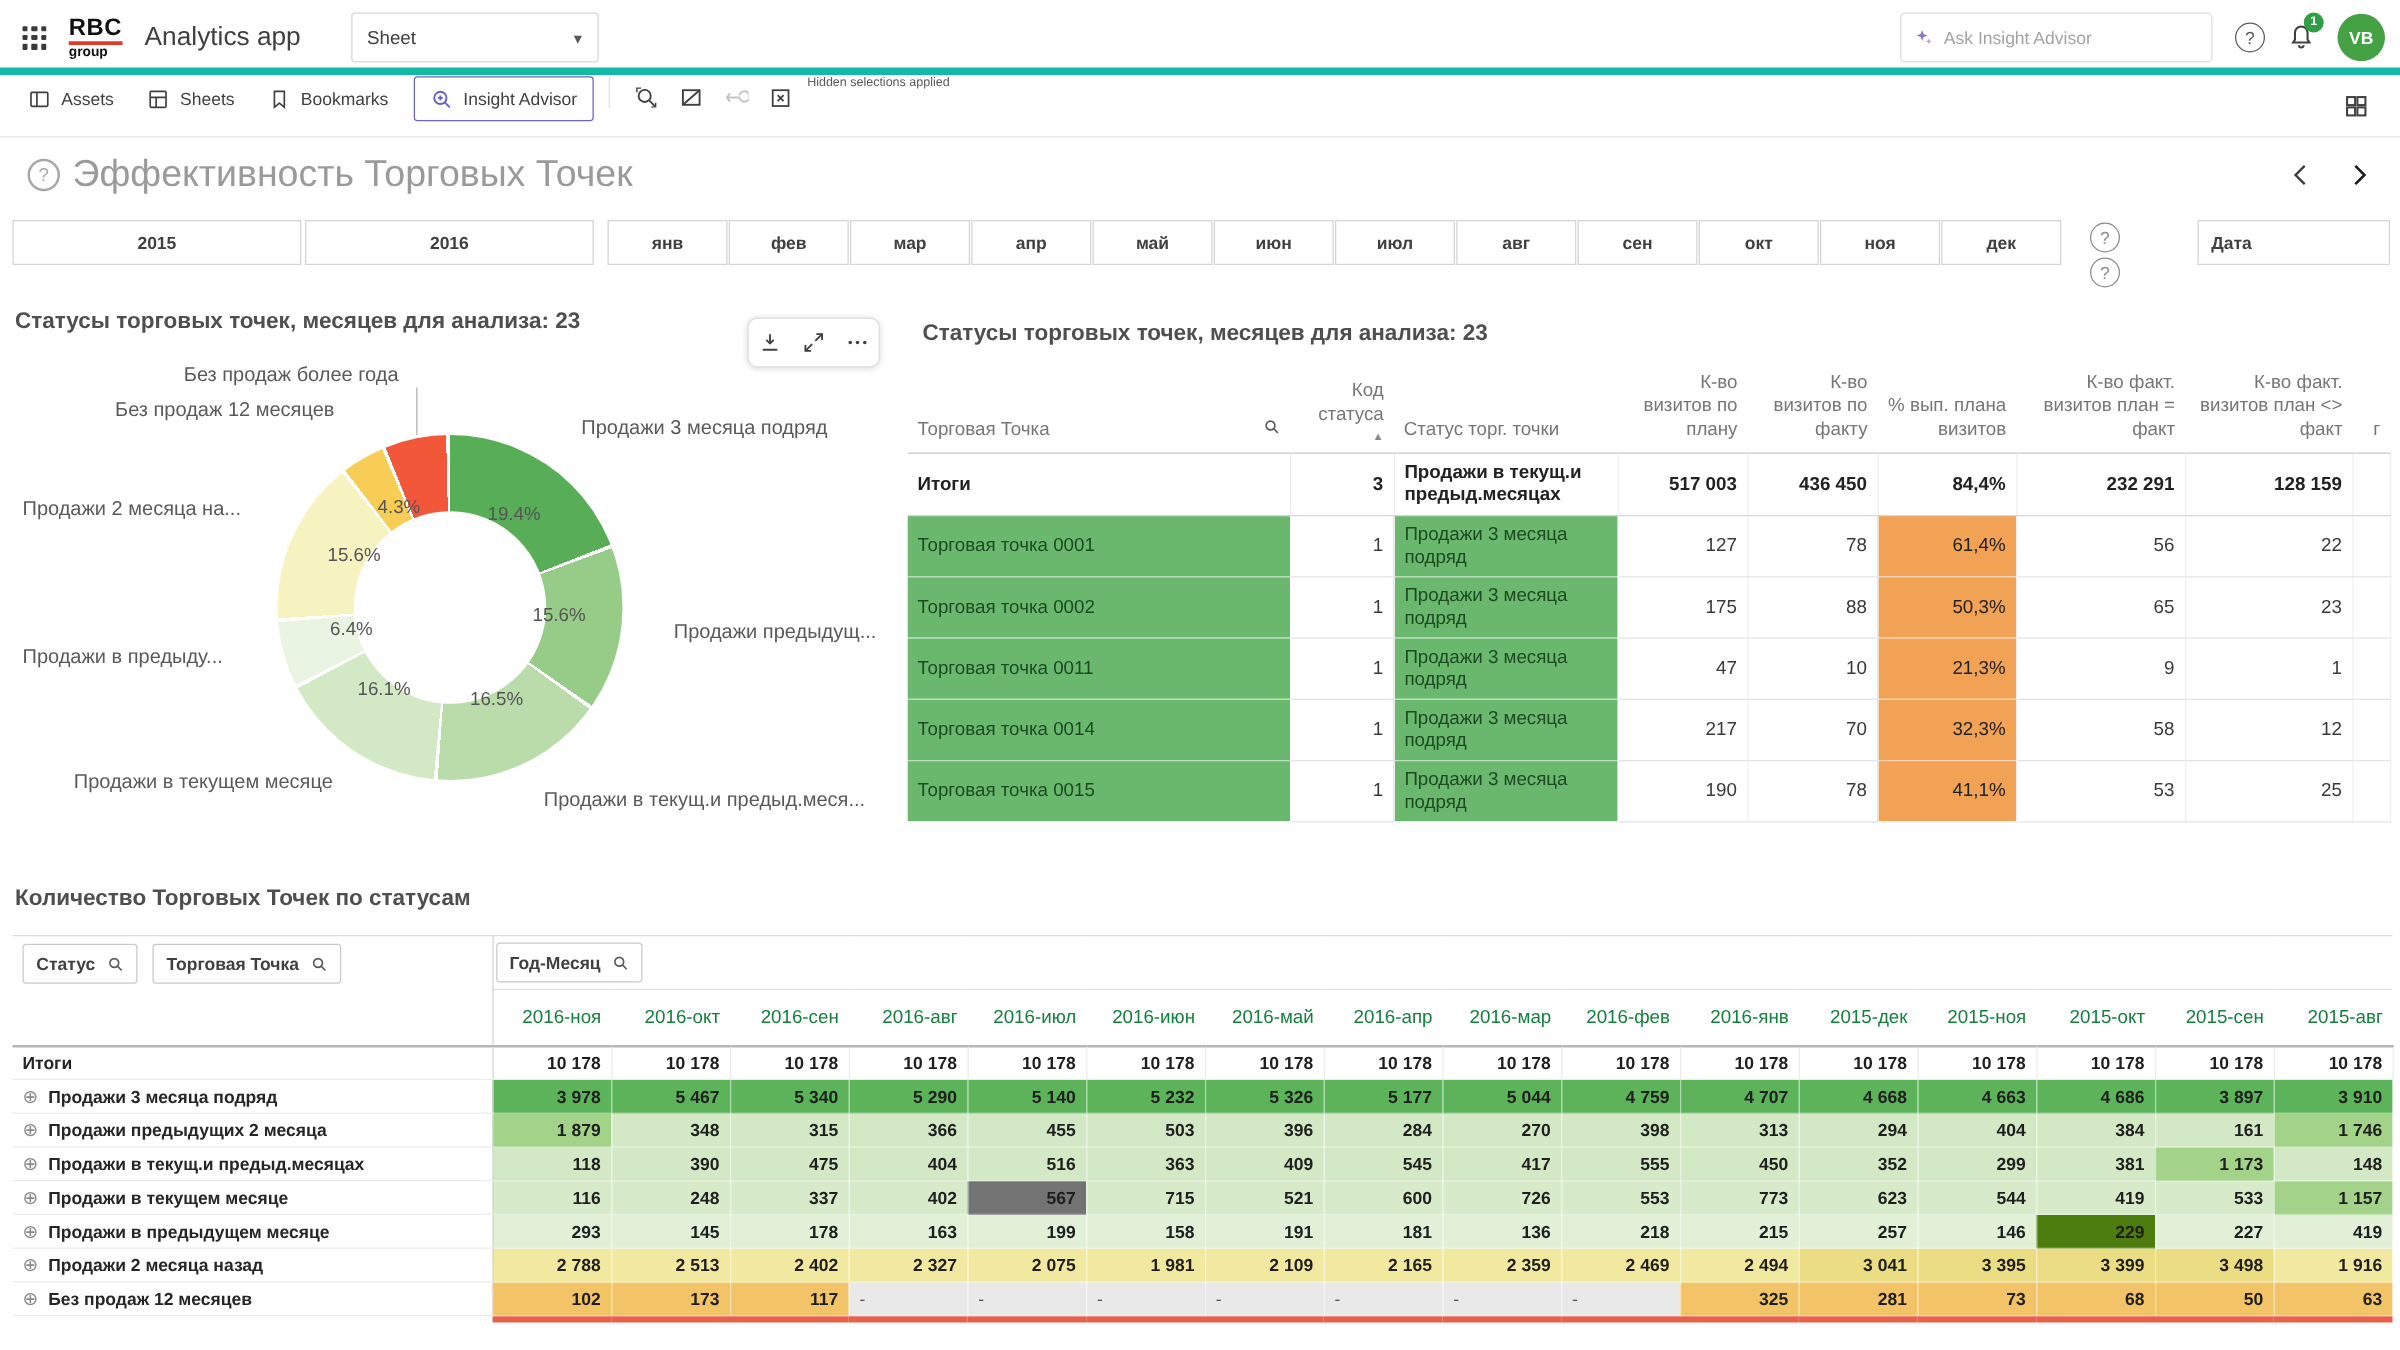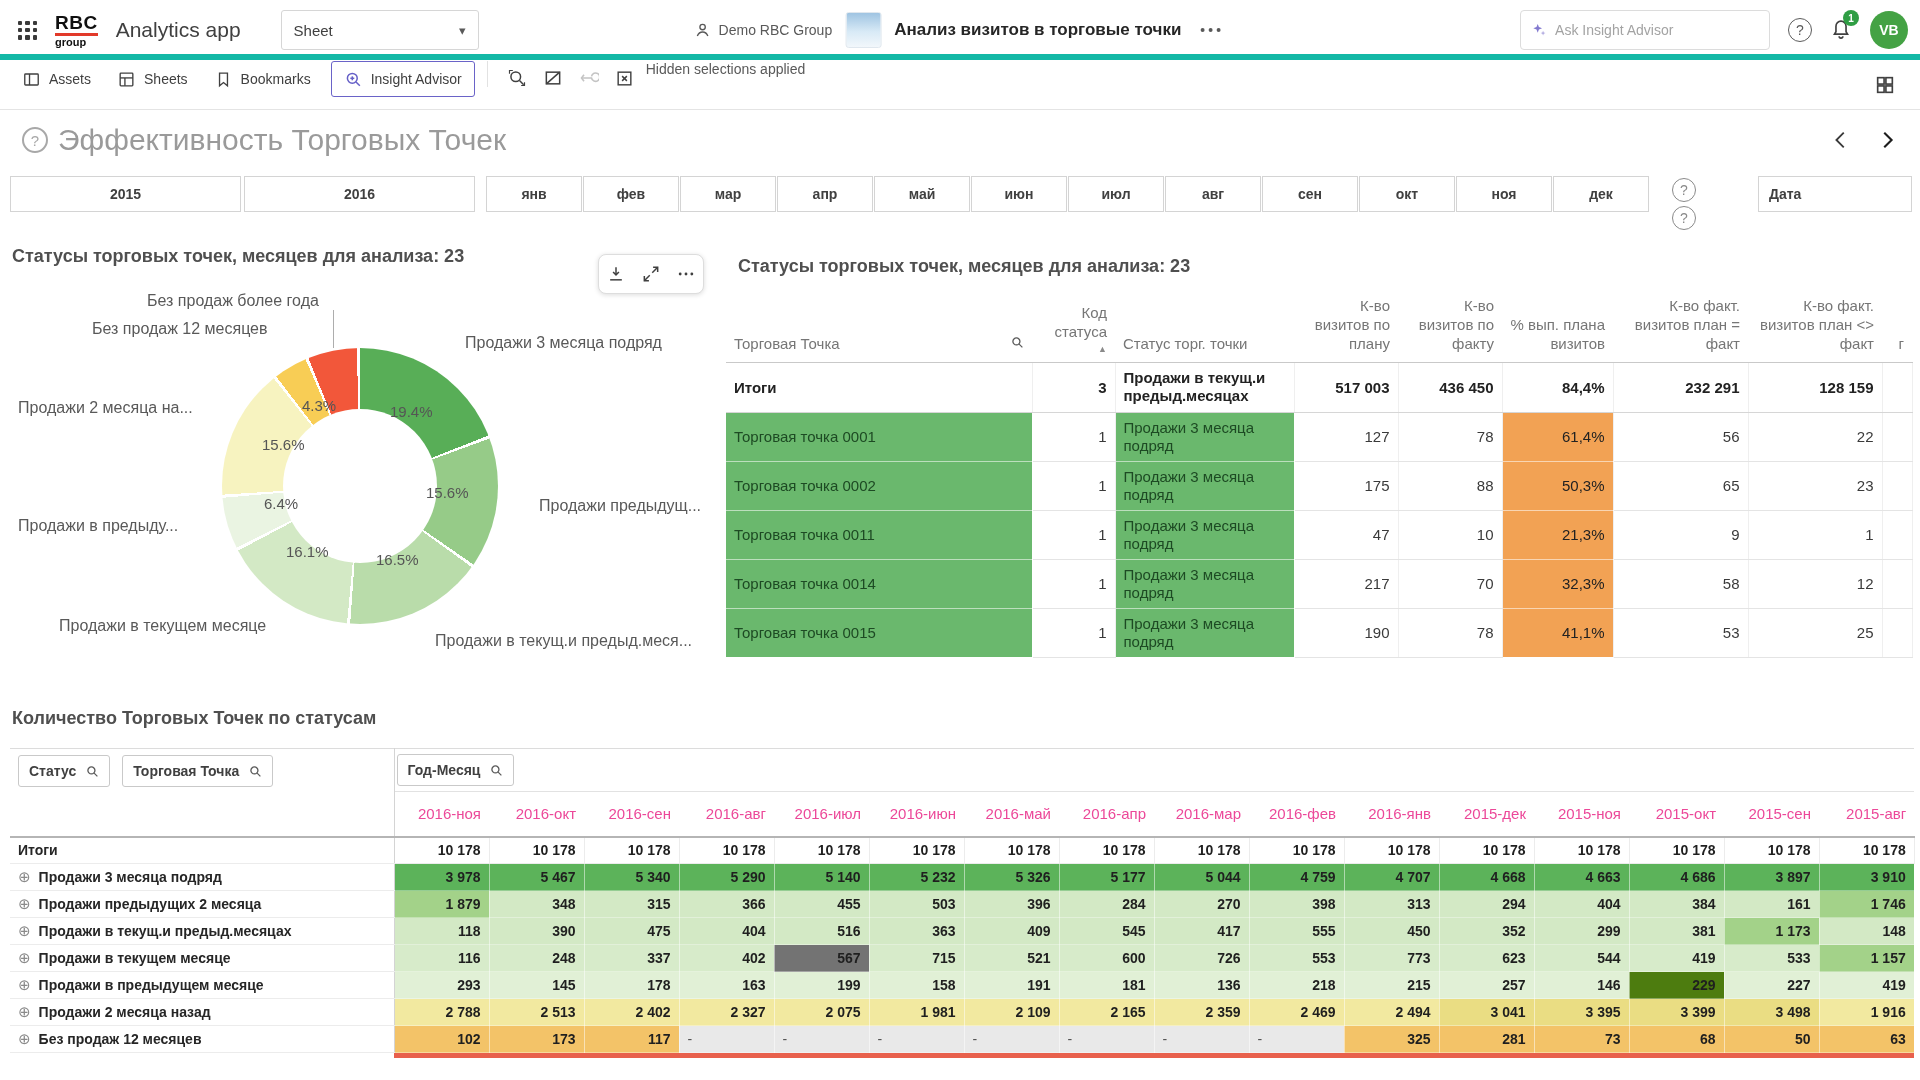--- a/index.html
+++ b/index.html
@@ -37,21 +37,21 @@
   .avatar { width:38px; height:38px; border-radius:50%; background:#44a244; color:#fff; font-size:14px; font-weight:700;
     display:flex; align-items:center; justify-content:center; cursor:pointer; }
 
   
   .toolbar { position:absolute; top:61px; left:0; width:1920px; height:49px; border-bottom:1px solid #e4e4e4; background:#fff;
     display:flex; padding:0 10px; gap:2px; }
   .tool-item { display:flex; align-items:center; gap:8px; height:36px; padding:0 12px; font-size:14px; color:#404040; cursor:pointer; border-radius:3px; }
   .insight-btn { border:1px solid #6a63c8; margin-left:6px; }
   .vdiv { width:1px; height:26px; background:#e2e2e2; margin:0 10px; }
   .sel-icon { width:34px; height:34px; display:flex; align-items:center; justify-content:center; cursor:pointer; }
-  .hidden-text { font-size:14px; color:#595959; margin-left:2px; }
+  .hidden-text { font-size:10px; color:#595959; margin-left:2px; }
   .toolbar-right { margin-left:auto; display:flex; align-items:center; padding-right:8px; }
 
   
   .sheet-header { position:absolute; top:111px; left:0; width:1920px; height:58px; display:flex; align-items:center; padding:0 22px; }
   .sheet-help { width:26px; height:26px; border:2px solid #a8a8a8; color:#a8a8a8; border-radius:50%; display:flex; align-items:center; justify-content:center; font-size:15px; }
   .sheet-title { font-size:30px; color:#9a9a9a; margin-left:10px; font-weight:400; }
   .nav-arrows { margin-left:auto; display:flex; gap:24px; align-items:center; }
   .nav-arrows span { cursor:pointer; display:flex; }
 
   
@@ -107,21 +107,21 @@
   #ttable tr.totals td.statusb { line-height:1.2; }
 
   .pivot-panel { position:absolute; left:0; top:706px; width:1920px; height:374px; overflow:hidden;padding-left:28px; }
   .pivot-panel .panel-title { position:absolute; left:12px; top:2px; }
   #pivot { position:absolute; left:10px; top:42px; }
   .pvt { border-collapse:collapse; table-layout:fixed; width:1904px; border-top:1px solid #dcdcdc; }
   .pvt .corner { vertical-align:top; text-align:left; padding:6px 8px; border-right:1px solid #d4d4d4; border-bottom:2px solid #b5b5b5; }
   .pv-btn { display:inline-flex; align-items:center; gap:10px; height:32px; padding:0 10px; border:1px solid #c9c9c9; border-radius:3px;
     background:#fff; font-size:14px; font-weight:700; color:#404040; margin-right:12px; cursor:pointer; }
   .pvt .ymcell { text-align:left; padding:5px 0 5px 2px; border-bottom:1px solid #e2e2e2; }
-  .pvt .mcol { height:45px; vertical-align:middle; text-align:right; padding:0 8px; font-weight:400; font-size:15px; color:#ec4899;
+  .pvt .mcol { height:45px; vertical-align:middle; text-align:right; padding:0 8px; font-weight:400; font-size:15px; color:#15803d;
     border-bottom:2px solid #b5b5b5; }
   .pvt tbody td { height:27px; font-size:14px; }
   .pvt .rl { padding:0 8px; border-bottom:1px solid #ececec; border-right:1px solid #d4d4d4; text-align:left; }
   .expander { color:#8a8a8a; font-size:15px; margin-right:8px; font-weight:400; cursor:pointer; }
   .rl-text { font-weight:700; font-size:14px; color:#262626; }
   .pvt .num { text-align:right; padding:0 8px; font-weight:700; color:#1f1f1f;
     border-right:1px solid rgba(255,255,255,.5); border-bottom:1px solid rgba(255,255,255,.35); }
   .pvt .pv-tot .num { background:#fff; border-right:1px solid #ececec; border-bottom:1px solid #ececec; }
   .pvt .dash { text-align:left; font-weight:400; color:#555; }
   .pvt .pv-clip td { height:5px; border:none; padding:0; }
@@ -144,36 +144,20 @@
       </div>
     <div class="logo">
       <div class="logo-main">RBC</div>
       <div class="logo-sub">group</div>
     </div>
     <div class="app-name">Analytics app</div>
     <div class="sheet-select">
       <span>Sheet</span>
       <span class="chev">▾</span>
     </div>
-  </div>
-  <div class="tb-center">
-    <div class="user-chip">
-      <svg width="18" height="18" viewBox="0 0 24 24" fill="none" stroke="#595959" stroke-width="1.8">
-          <circle cx="12" cy="8" r="3.6"></circle>
-          <path d="M5 20c1.4-3.6 4-5.4 7-5.4s5.6 1.8 7 5.4"></path>
-        </svg>
-      <span>Demo RBC Group</span>
-    </div>
-    <div class="doc-thumb"></div>
-    <div class="doc-title">Анализ визитов в торговые точки</div>
-    <div class="dots3">
-        <i></i>
-        <i></i>
-        <i></i>
-      </div>
   </div>
   <div class="tb-right">
     <div class="ask">
       <svg width="18" height="18" viewBox="0 0 24 24">
           <path d="M10 3l1.8 4.7L16.5 9.5l-4.7 1.8L10 16l-1.8-4.7L3.5 9.5l4.7-1.8z" fill="#8279cf"></path>
           <path d="M18 13l1 2.6 2.6 1-2.6 1-1 2.6-1-2.6-2.6-1 2.6-1z" fill="#b0a9e0"></path>
         </svg>
       <input placeholder="Ask Insight Advisor" style="">
     </div>
     <div class="help-circle">?</div>

